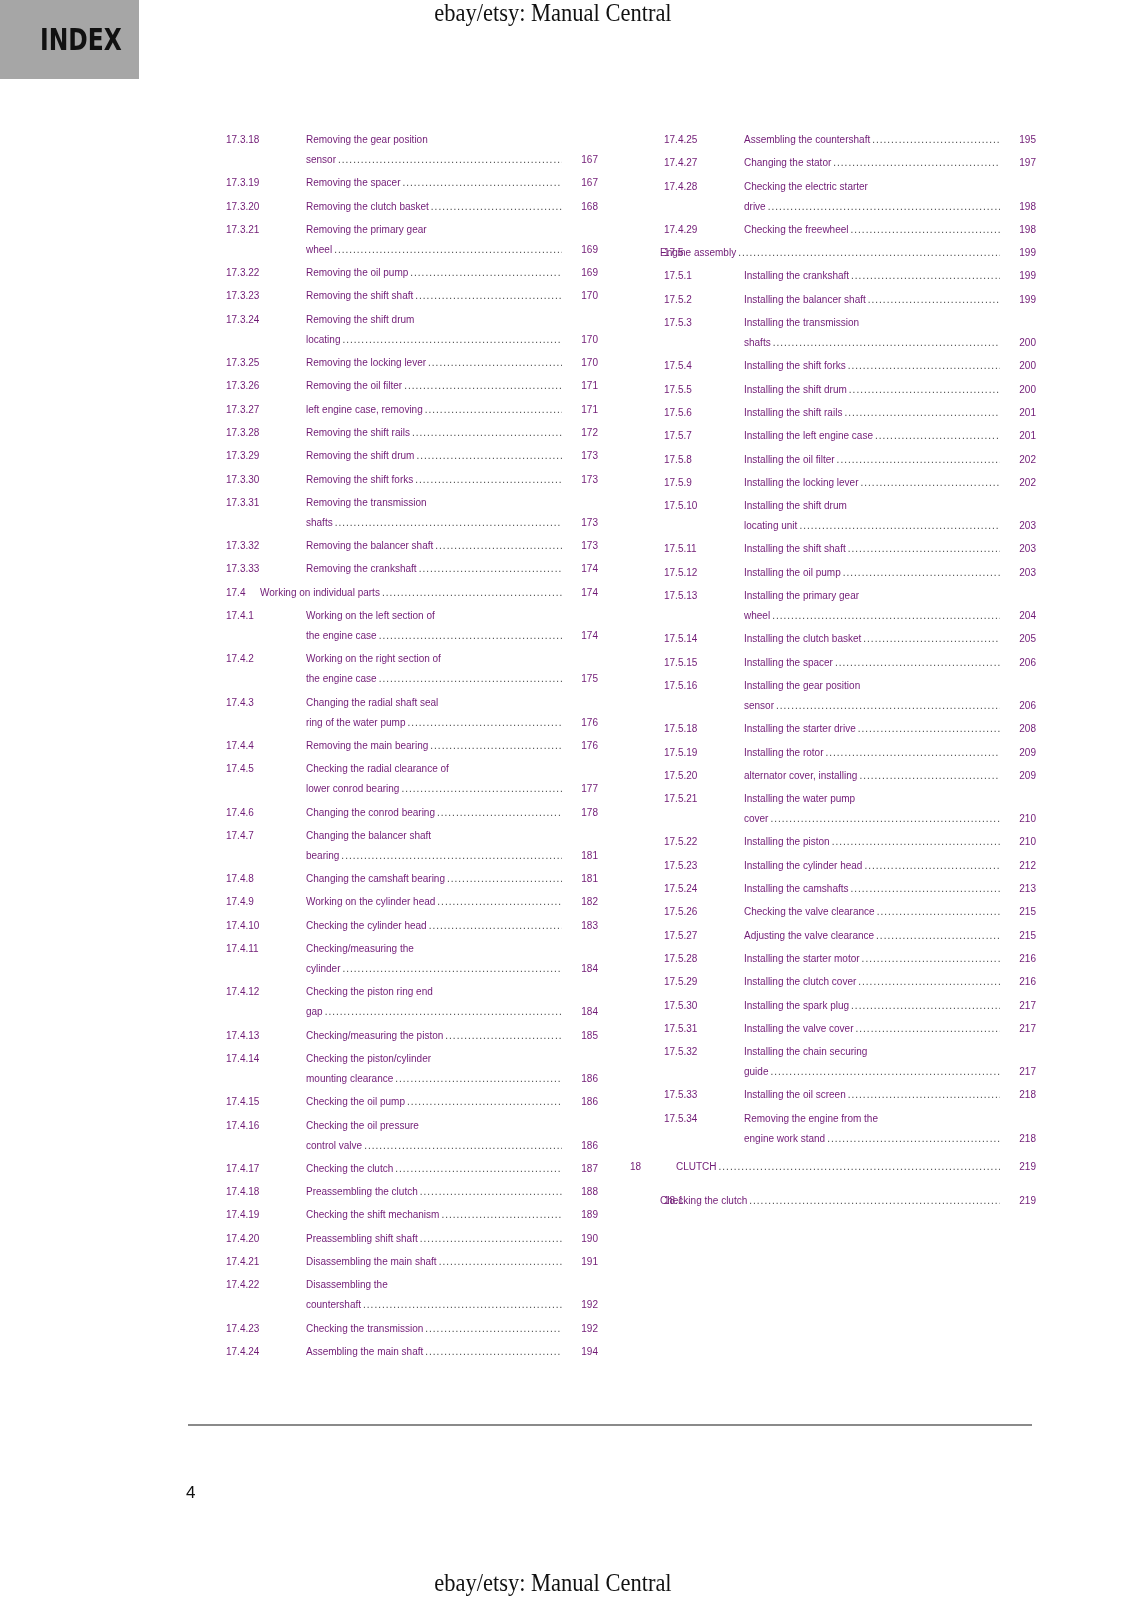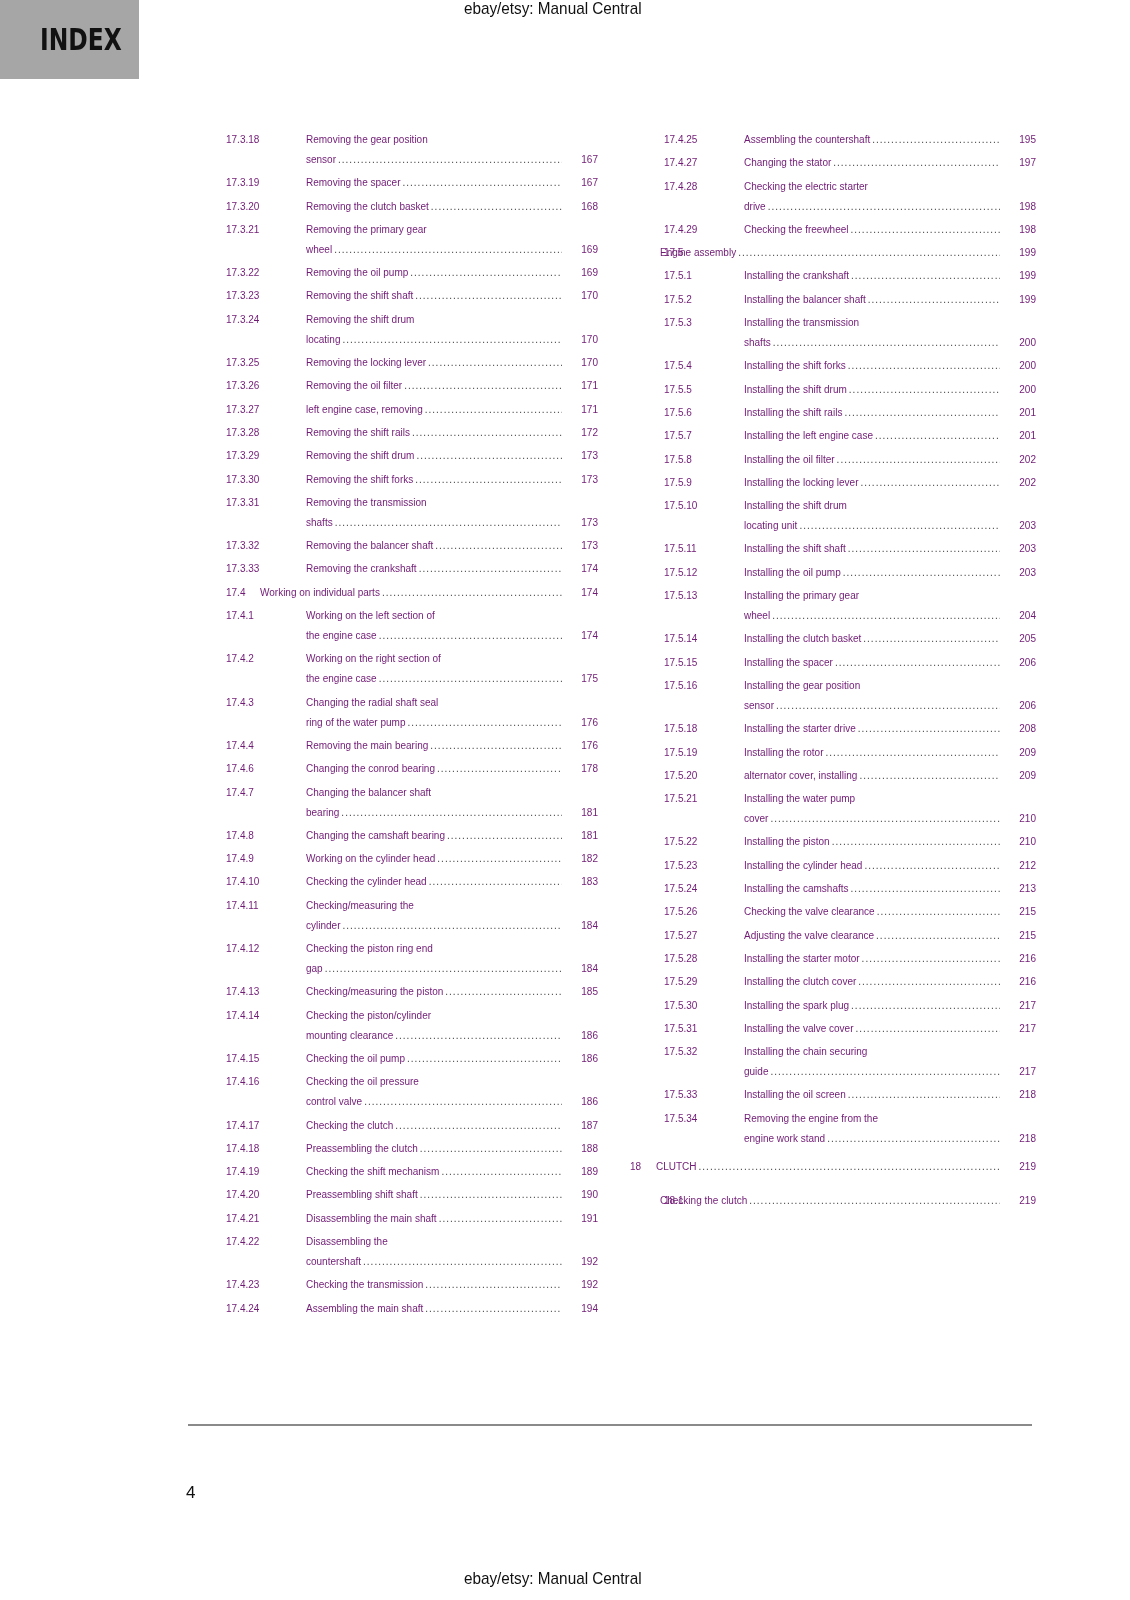--- a/index.html
+++ b/index.html
@@ -11,37 +11,37 @@
   .index-tab {
     position: absolute; left: 0; top: 0; width: 139px; height: 79px;
     background: #a6a6a6; display: flex; align-items: center; padding-left: 40px; box-sizing: border-box;
   }
   .index-tab span {
     font-family: "DejaVu Sans", sans-serif; font-weight: bold; font-size: 30px; color: #111;
     transform: scaleX(0.78); transform-origin: left center; letter-spacing: 0px; display: inline-block;
   }
   .watermark {
     position: absolute; left: 0; width: 1076px; text-align: center;
-    font-family: Liberation Sans, sans-serif; font-size: 17px; color: #111;
+    font-family: Liberation Serif, serif; font-size: 25px; color: #111;
   }
   .watermark.top { top: -1px; padding-left: 0; }
   .watermark.bottom { top: 1569px; }
   .watermark span { display: inline-block; transform: scaleX(0.9); margin-left: 30px; }
   .col { position: absolute; top: 130px; font-size: 10px; color: #701a75; }
   .col.left { left: 226px; width: 372px; }
   .col.right { left: 626px; width: 410px; }
   .entry { position: relative; line-height: 20px; margin-bottom: 3.3px; }
   .entry .num { position: absolute; left: 0; top: 0; }
   .entry .lines { margin-left: 80px; }
   .right .entry .num { left: 38px; }
   .right .entry .lines { margin-left: 118px; }
   .entry.lvl2 .lines { margin-left: 34px; }
   .right .entry.lvl2 .lines { }
   .entry.lvl1 .num { left: 4px; }
-  .entry.lvl1 .lines { margin-left: 30px; }
+  .entry.lvl1 .lines { margin-left: 50px; }
   .entry.lvl1 { margin-top: 8px; margin-bottom: 14px; }
   .line { display: flex; white-space: nowrap; }
   .line .txt { flex: 0 0 auto; }
   .line .dots {
     flex: 1 1 auto; overflow: hidden; white-space: nowrap; margin: 0 2px; color: #444;
     letter-spacing: 1px;
   }
   .line .dots::before { content: "................................................................................................................................................"; }
   .line .pg { flex: 0 0 auto; width: 34px; text-align: right; }
   .rule {
@@ -288,20 +288,33 @@
       <span class="num">17.4.4</span>
       <div class="lines">
         <div class="line">
           <span class="txt">Removing the main bearing</span>
           <span class="dots"></span>
           <span class="pg">176</span>
         </div>
       </div>
     </div>
     <div class="entry lvl3">
+      <span class="num">17.4.5</span>
+      <div class="lines">
+        <div class="line">
+          <span class="txt">Checking the radial clearance of</span>
+        </div>
+        <div class="line">
+          <span class="txt">lower conrod bearing</span>
+          <span class="dots"></span>
+          <span class="pg">177</span>
+        </div>
+      </div>
+    </div>
+    <div class="entry lvl3">
       <span class="num">17.4.6</span>
       <div class="lines">
         <div class="line">
           <span class="txt">Changing the conrod bearing</span>
           <span class="dots"></span>
           <span class="pg">178</span>
         </div>
       </div>
     </div>
     <div class="entry lvl3">

